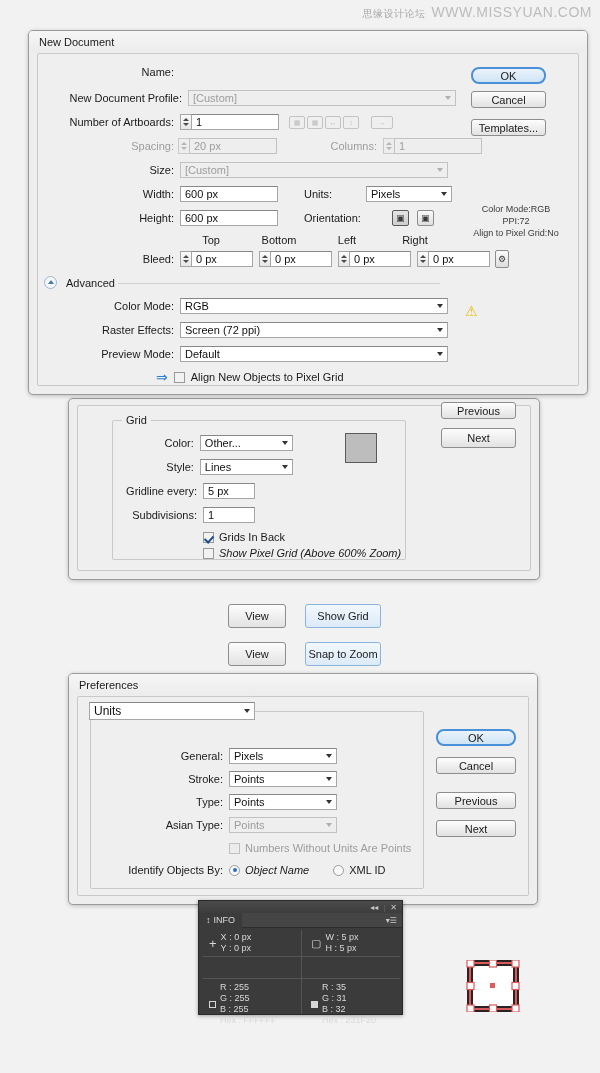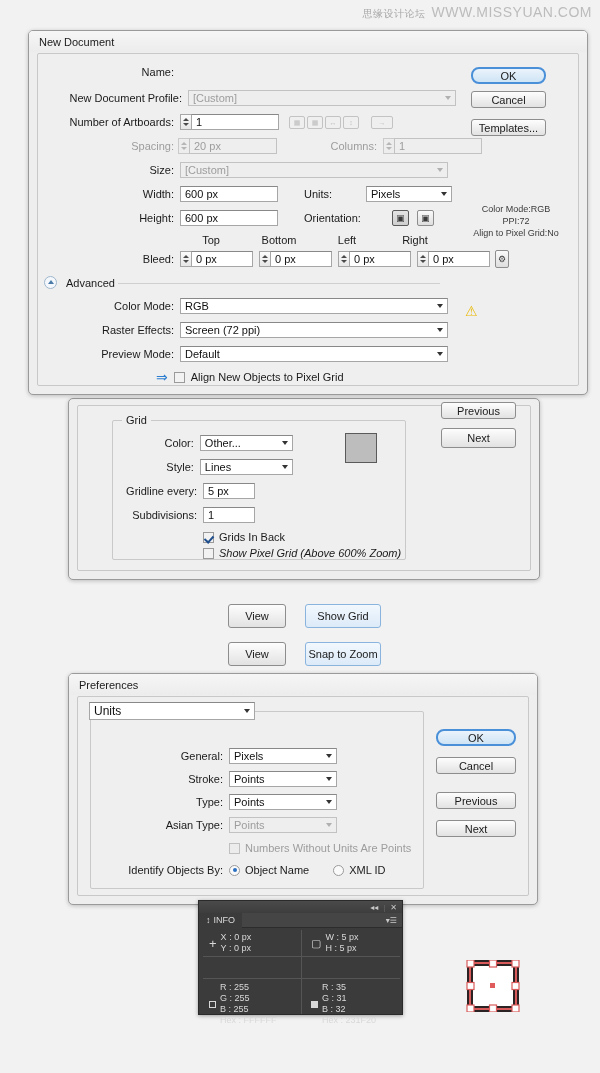--- a/index.html
+++ b/index.html
@@ -445,21 +445,21 @@
         <div class="sel dim" style="width:108px; margin-left:6px;">Points</div>
       </div>
 
       <div class="row" style="left:138px; top:130px; gap:5px;">
         <span class="cb dim"></span>
         <span class="lbl dim">Numbers Without Units Are Points</span>
       </div>
 
       <div class="row" style="left:0; top:152px;">
         <span class="lbl" style="width:132px;">Identify Objects By:</span>
-        <span style="display:flex; align-items:center; gap:5px; margin-left:6px;">
+        <span style="display:flex; align-items:center; gap:5px; margin-left:6px;font-style:italic;">
           <span class="rb on"></span>
           <span class="lbl">Object Name</span>
         </span>
         <span style="display:flex; align-items:center; gap:5px; margin-left:24px;">
           <span class="rb"></span>
           <span class="lbl">XML ID</span>
         </span>
       </div>
     </div>
 

